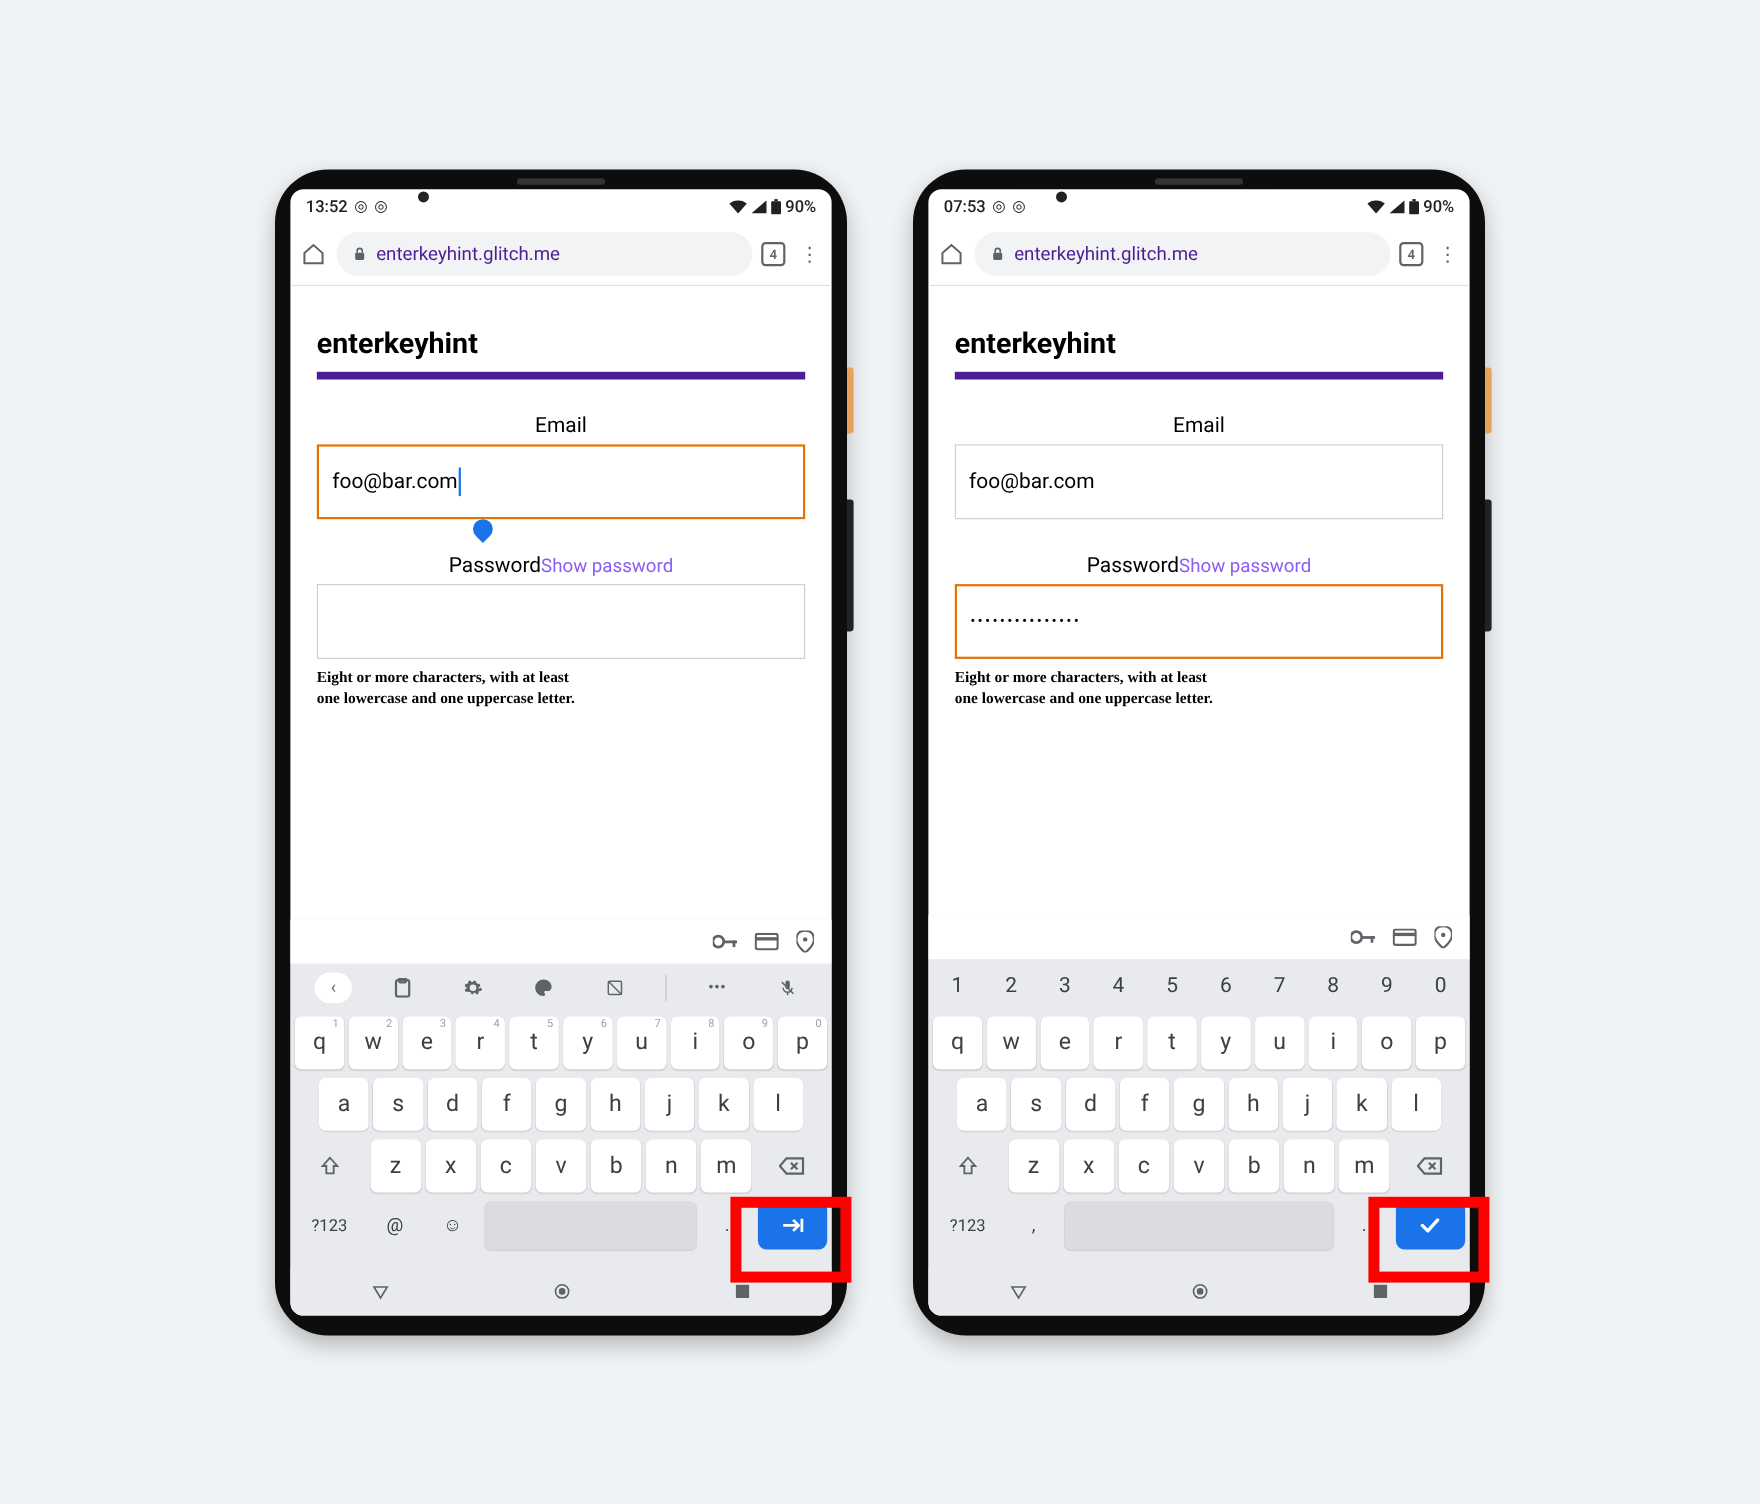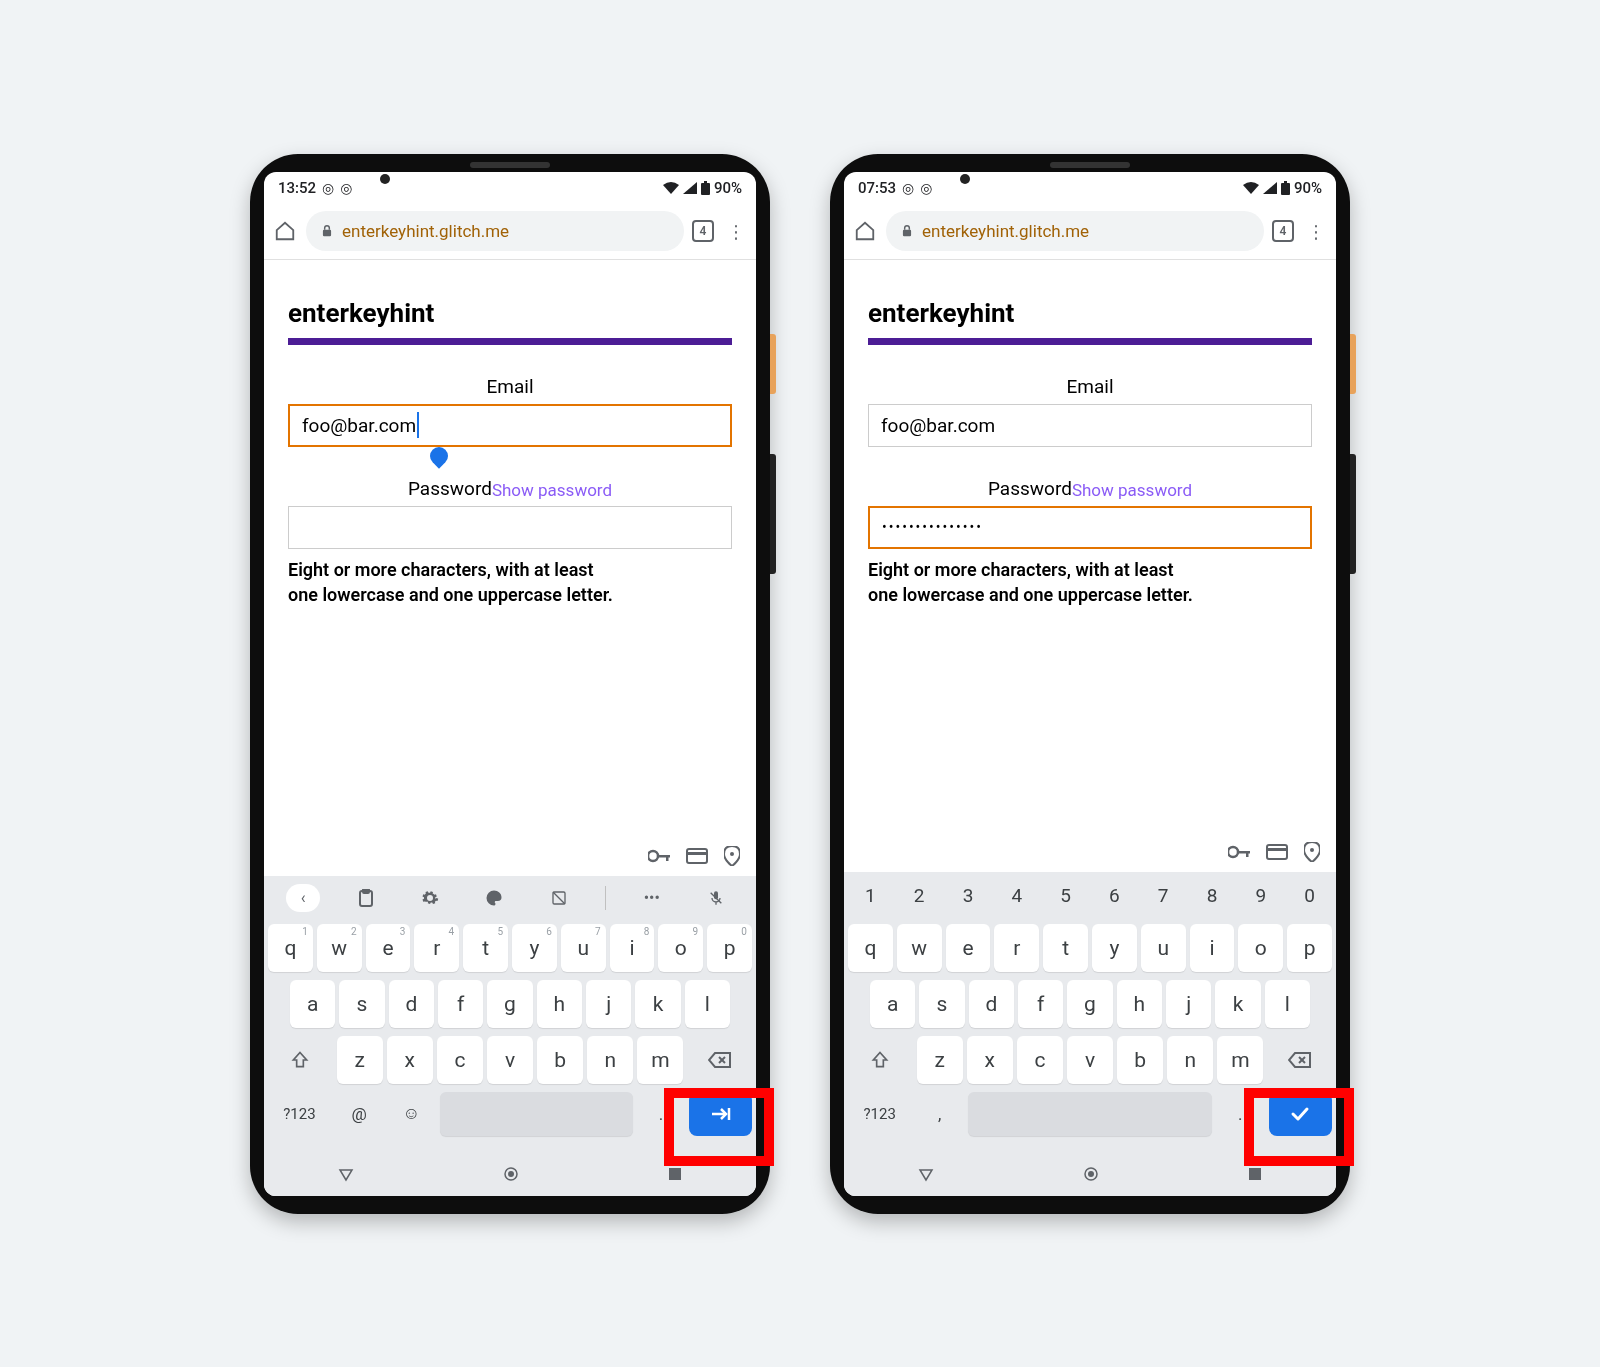--- a/index.html
+++ b/index.html
@@ -118,21 +118,21 @@
   .addr {
     flex: 1;
     background: var(--addr-bg);
     border-radius: 20px;
     height: 40px;
     display: flex;
     align-items: center;
     padding: 0 14px;
     gap: 8px;
     font-size: 17px;
-    color: #a16207;
+    color: #4c1d95;
   }
   
   .page {
     padding: 24px 24px 0;
     flex: 0 0 auto;
   }
   .page h1 {
     font-size: 26px;
     font-weight: 700;
     margin: 14px 0 8px;
@@ -143,21 +143,21 @@
   .field-header {
     display: flex;
     justify-content: center;
     align-items: flex-end;
     font-size: 19px;
     margin-bottom: 6px;
   }
   .show-pw { font-size: 17px; color: #8b5cf6; }
   .input {
     width: 100%;
-    height: 43px;
+    height: 68px;
     border: 1px solid #ccc;
     padding: 0 12px;
     font-size: 19px;
     display: flex;
     align-items: center;
     position: relative;
     background: #fff;
   }
   .input.focused { border: 2px solid var(--orange); }
   .caret {
@@ -171,24 +171,25 @@
   .caret-handle {
     position: absolute;
     width: 18px;
     height: 18px;
     background: var(--blue);
     border-radius: 50% 50% 50% 0;
     transform: rotate(-45deg);
     bottom: -20px;
   }
   .hint {
-    font-size: 18px;
+    font-size: 14px;
     font-weight: 600;
     margin-top: 8px;
     line-height: 1.4;
+    font-family: Liberation Serif, serif;
   }
   
   .kbd-section {
     margin-top: auto;
     background: var(--kbd-bg);
   }
   .suggest-bar {
     background: #fff;
     height: 40px;
     display: flex;

